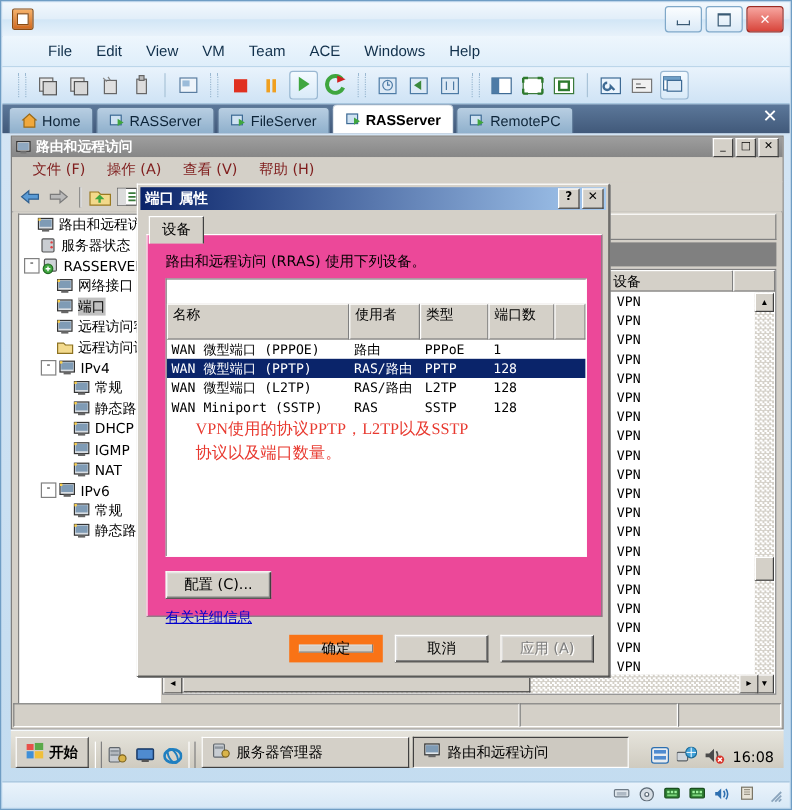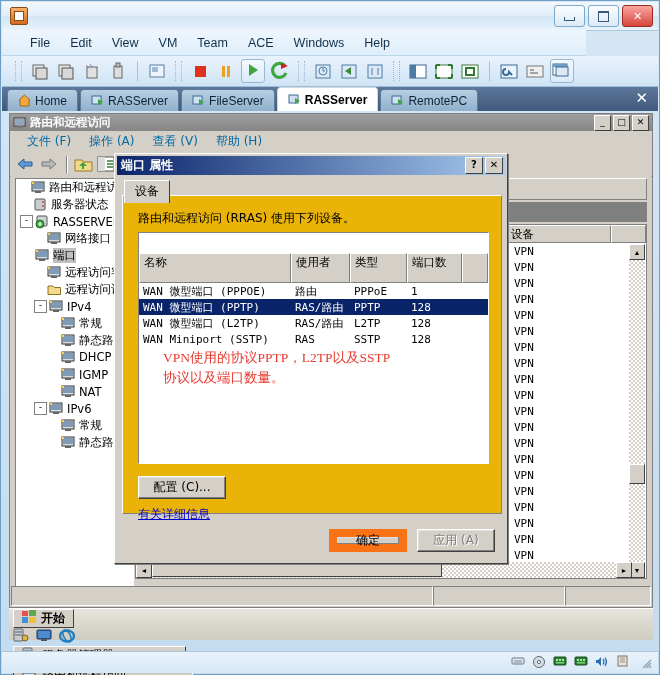--- a/index.html
+++ b/index.html
@@ -40,24 +40,24 @@
     background:linear-gradient(to bottom,#fbfdff,#dbeaf7);
     display:flex;align-items:center;justify-content:center;
     font-size:11px;color:#123;
   }
   .wbtn .glyph-min{width:9px;height:3px;border:1px solid #3a5a74;border-top:none;background:transparent;margin-top:5px;}
   .wbtn .glyph-max{width:9px;height:8px;border:1px solid #3a5a74;border-top:2px solid #3a5a74;}
   .wbtn.close{background:linear-gradient(to bottom,#f7a6a0,#d8453b);border-color:#9c2a22;color:#fff;font-weight:bold;}
 
   
   .vm-menubar{
-    position:absolute;left:1px;top:29px;width:584px;height:26px;
+    position:absolute;left:1px;top:29px;width:656px;height:26px;
     background:linear-gradient(to bottom,#eef6fd,#dfeefa);
     border-bottom:1px solid #bcd6ea;
-    display:flex;align-items:center;padding-left:18px;box-sizing:border-box;
+    display:flex;align-items:center;padding-left:28px;box-sizing:border-box;
   }
   .vm-menu-item{padding:2px 10px;font-size:12.5px;color:#11304b;white-space:nowrap;}
 
   
   .vm-toolbar{
     position:absolute;left:1px;top:55px;width:656px;height:31px;
     background:linear-gradient(to bottom,#e9f3fc,#cfe3f5);
     border-bottom:1px solid #9dbfd9;
     display:flex;align-items:center;padding-left:8px;box-sizing:border-box;
   }
@@ -98,21 +98,21 @@
   .mmc-btns{margin-left:auto;display:flex;gap:2px;padding-right:3px;}
   .mbtn{
     width:15px;height:14px;border:1px solid #fff;border-right-color:#404040;border-bottom-color:#404040;
     background:#d4d0c8;font-size:9px;line-height:12px;text-align:center;color:#000;
     font-family:"DejaVu Sans",sans-serif;
   }
   .mmc-menubar{
     height:20px;background:#d4d0c8;display:flex;align-items:center;padding-left:8px;
     border-bottom:1px solid #d4d0c8;
   }
-  .mmc-menu-item{padding:1px 9px;font-size:12px;color:#0369a1;font-family:"DejaVu Sans",sans-serif;}
+  .mmc-menu-item{padding:1px 9px;font-size:12px;color:#7f1d1d;font-family:"DejaVu Sans",sans-serif;}
   .mmc-toolbar{
     height:24px;background:#d4d0c8;display:flex;align-items:center;padding-left:5px;
     border-bottom:1px solid #a0a0a0;
   }
   .mtbi{width:21px;height:20px;margin-right:2px;}
   .mtb-sep{width:1px;height:17px;background:#808080;border-right:1px solid #fff;margin:0 5px;}
 
   .mmc-body{position:absolute;left:1px;top:62px;width:640px;height:431px;background:#d4d0c8;}
   .mmc-tree{
     position:absolute;left:4px;top:2px;width:117px;height:418px;
@@ -192,21 +192,21 @@
     font-family:"DejaVu Sans",sans-serif;
   }
   .dlg-tabs{position:absolute;left:9px;top:26px;display:flex;}
   .dtab{
     padding:2px 10px 3px 10px;background:#d4d0c8;
     border:1px solid #fff;border-bottom:none;border-right-color:#404040;
     font-size:12px;font-family:"DejaVu Sans",sans-serif;position:relative;z-index:3;
   }
   .dlg-panel{
     position:absolute;left:7px;top:41px;width:380px;height:319px;
-    background:#eab308;border:1px solid #fff;border-right-color:#808080;border-bottom-color:#808080;
+    background:#ec4899;border:1px solid #fff;border-right-color:#808080;border-bottom-color:#808080;
     box-sizing:border-box;
   }
   .dlg-desc{position:absolute;left:15px;top:14px;font-size:12px;font-family:"DejaVu Sans",sans-serif;color:#000;white-space:nowrap;}
   .dev-list{
     position:absolute;left:15px;top:36px;width:351px;height:232px;background:#fff;
     border:1px solid #808080;border-right-color:#fff;border-bottom-color:#fff;box-sizing:border-box;overflow:hidden;
   }
   .dev-hdr{display:flex;height:30px;background:#d4d0c8;margin-top:20px;}
   .dev-hcol{
     border:1px solid #fff;border-right-color:#808080;border-bottom-color:#808080;
@@ -236,21 +236,21 @@
     text-decoration:underline;font-family:"DejaVu Sans",sans-serif;
   }
   .dlg-footer{position:absolute;right:12px;bottom:11px;display:flex;gap:10px;}
   .dlg-footer .btn{width:78px;height:23px;}
 
   
   .taskbar{
     position:absolute;left:8px;top:607px;width:644px;height:32px;
     background:linear-gradient(to bottom,#e6e4dc,#cfcbc0);
     border-top:1px solid #fff;box-sizing:border-box;
-    display:flex;align-items:flex-start;padding:0 4px;flex-direction:column;
+    display:flex;align-items:flex-end;padding:0 4px;
   }
   .startbtn{
     height:24px;display:flex;align-items:center;gap:4px;padding:0 8px;
     background:#d4d0c8;border:1px solid #fff;border-right-color:#404040;border-bottom-color:#404040;
     font-size:12px;font-family:"DejaVu Sans",sans-serif;font-weight:bold;
   }
   .tb-divider{width:4px;height:22px;border-left:1px solid #fff;border-right:1px solid #808080;margin:0 5px;}
   .qlaunch{display:flex;align-items:center;gap:7px;}
   .taskitem{
     height:24px;display:flex;align-items:center;gap:5px;padding:0 8px;margin-right:3px;
@@ -528,21 +528,21 @@
         </div>
         <div class="tnode" style="padding-left:31px">
           <span class="ticn"><svg width="15" height="14">
                   <rect x="1" y="1" width="12" height="9" fill="#d9dee3" stroke="#333"></rect>
                   <rect x="2" y="2" width="10" height="6" fill="#7f9bb5"></rect>
                   <rect x="4" y="10" width="6" height="2" fill="#666"></rect>
                   <rect x="1" y="1" width="2" height="2" fill="#ffd24a"></rect>
                 </svg></span>
           <span class="tlbl">网络接口</span>
         </div>
-        <div class="tnode sel" style="padding-left:19px">
+        <div class="tnode sel" style="padding-left:31px">
           <span class="ticn"><svg width="15" height="14">
                   <rect x="1" y="1" width="12" height="9" fill="#d9dee3" stroke="#333"></rect>
                   <rect x="2" y="2" width="10" height="6" fill="#7f9bb5"></rect>
                   <rect x="4" y="10" width="6" height="2" fill="#666"></rect>
                   <rect x="1" y="1" width="2" height="2" fill="#ffd24a"></rect>
                 </svg></span>
           <span class="tlbl">端口</span>
         </div>
         <div class="tnode" style="padding-left:31px">
           <span class="ticn"><svg width="15" height="14">
@@ -805,20 +805,21 @@
           <div>协议以及端口数量。</div>
         </div>
       </div>
 
       <div class="btn cfg-btn">配置 (C)...</div>
       <div class="dlg-link">有关详细信息</div>
     </div>
 
     <div class="dlg-footer">
       <div class="btn default">确定</div>
+      <div class="btn">取消</div>
       <div class="btn disabled">应用 (A)</div>
     </div>
   </div>
 
   <div class="taskbar">
     <div class="startbtn">
       <span><svg width="15" height="14">
               <rect x="0" y="1" width="6" height="5" fill="#e8504a"></rect>
               <rect x="7" y="0" width="7" height="6" fill="#5aa94a"></rect>
               <rect x="0" y="7" width="6" height="6" fill="#3f8fd8"></rect>

